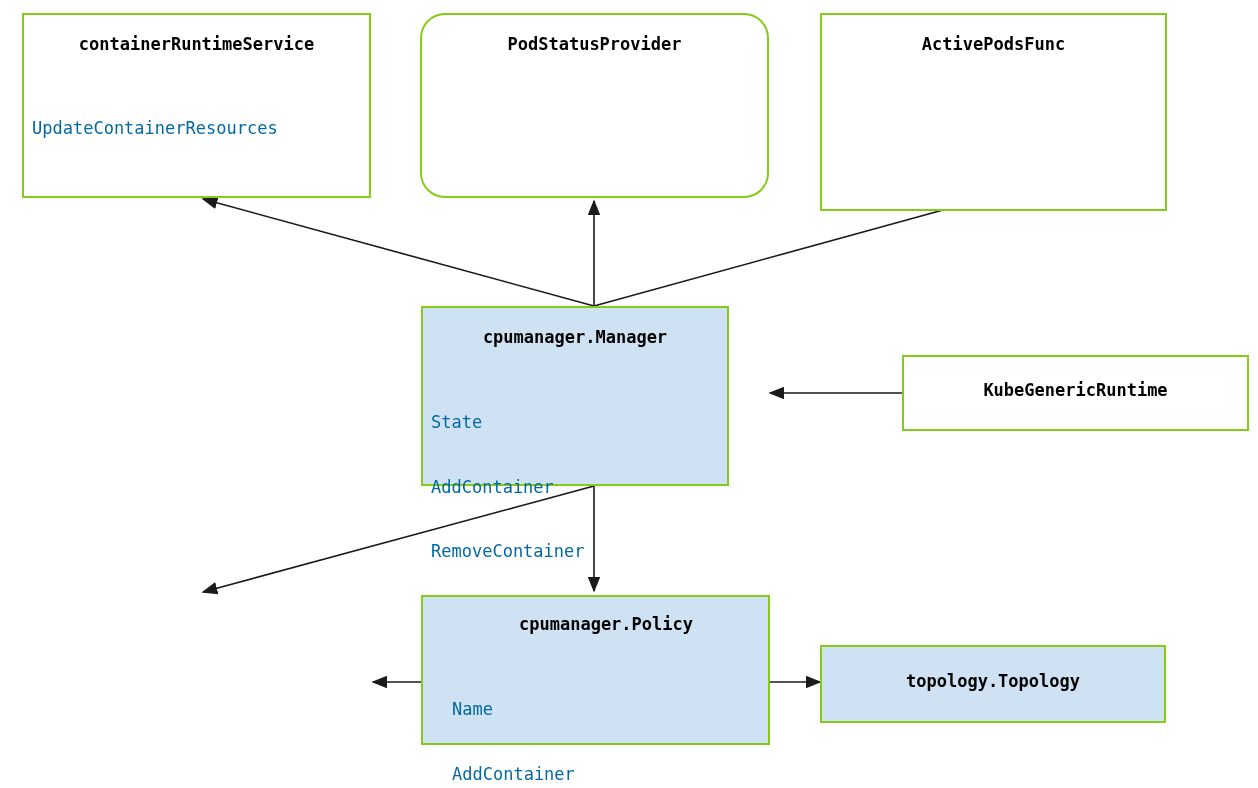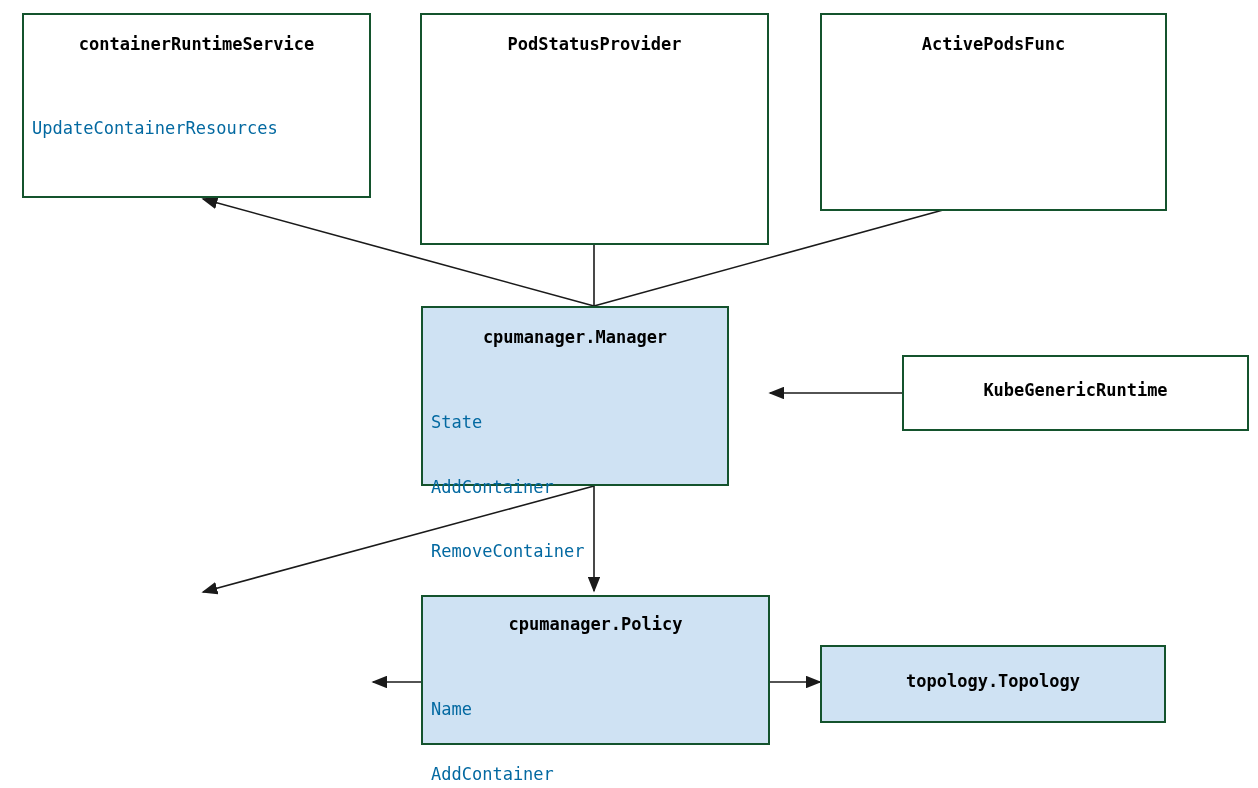--- a/index.html
+++ b/index.html
@@ -19,21 +19,21 @@
     position: absolute;
     left: 0;
     top: 0;
     width: 1258px;
     height: 788px;
     pointer-events: none;
   }
   .node {
     position: absolute;
     box-sizing: border-box;
-    border: 2px solid #14532d;
+    border: 2px solid #84cc16;
     background: #ffffff;
     z-index: 2;
   }
   .node.filled {
     background: #cfe2f3;
   }
   .node-title {
     text-align: center;
     font-weight: bold;
     color: #000000;
@@ -46,26 +46,26 @@
     font-size: 17px;
     line-height: 21.5px;
     white-space: pre;
   }
   .method {
     white-space: pre;
   }
 
   
   #node-container-runtime-service { left: 22px;  top: 13px;  width: 349px; height: 185px; }
-  #node-pod-status-provider       { left: 420px; top: 13px;  width: 349px; height: 232px; }
+  #node-pod-status-provider       { left: 420px; top: 13px;  width: 349px; height: 185px; border-radius: 25px; }
   #node-active-pods-func          { left: 820px; top: 13px;  width: 347px; height: 198px; }
   #node-cpumanager-manager        { left: 421px; top: 306px; width: 308px; height: 180px; }
   #node-kube-generic-runtime      { left: 902px; top: 355px; width: 347px; height: 76px; }
   #node-state-state               { left: 22px;  top: 595px; width: 349px; height: 177px; }
-  #node-cpumanager-policy         { left: 421px; top: 595px; width: 349px; height: 150px; }
+  #node-cpumanager-policy         { left: 421px; top: 595px; width: 349px; height: 150px; padding-left: 21px; }
   #node-topology-topology         { left: 820px; top: 645px; width: 346px; height: 78px; }
 
   #node-container-runtime-service .node-title { margin-top: 19px; }
   #node-container-runtime-service .node-methods { margin-top: 21px; padding-left: 8px; }
 
   #node-pod-status-provider .node-title { margin-top: 19px; }
   #node-active-pods-func .node-title { margin-top: 19px; }
 
   #node-cpumanager-manager .node-title { margin-top: 19px; }
   #node-cpumanager-manager .node-methods { margin-top: 22px; padding-left: 8px; }

